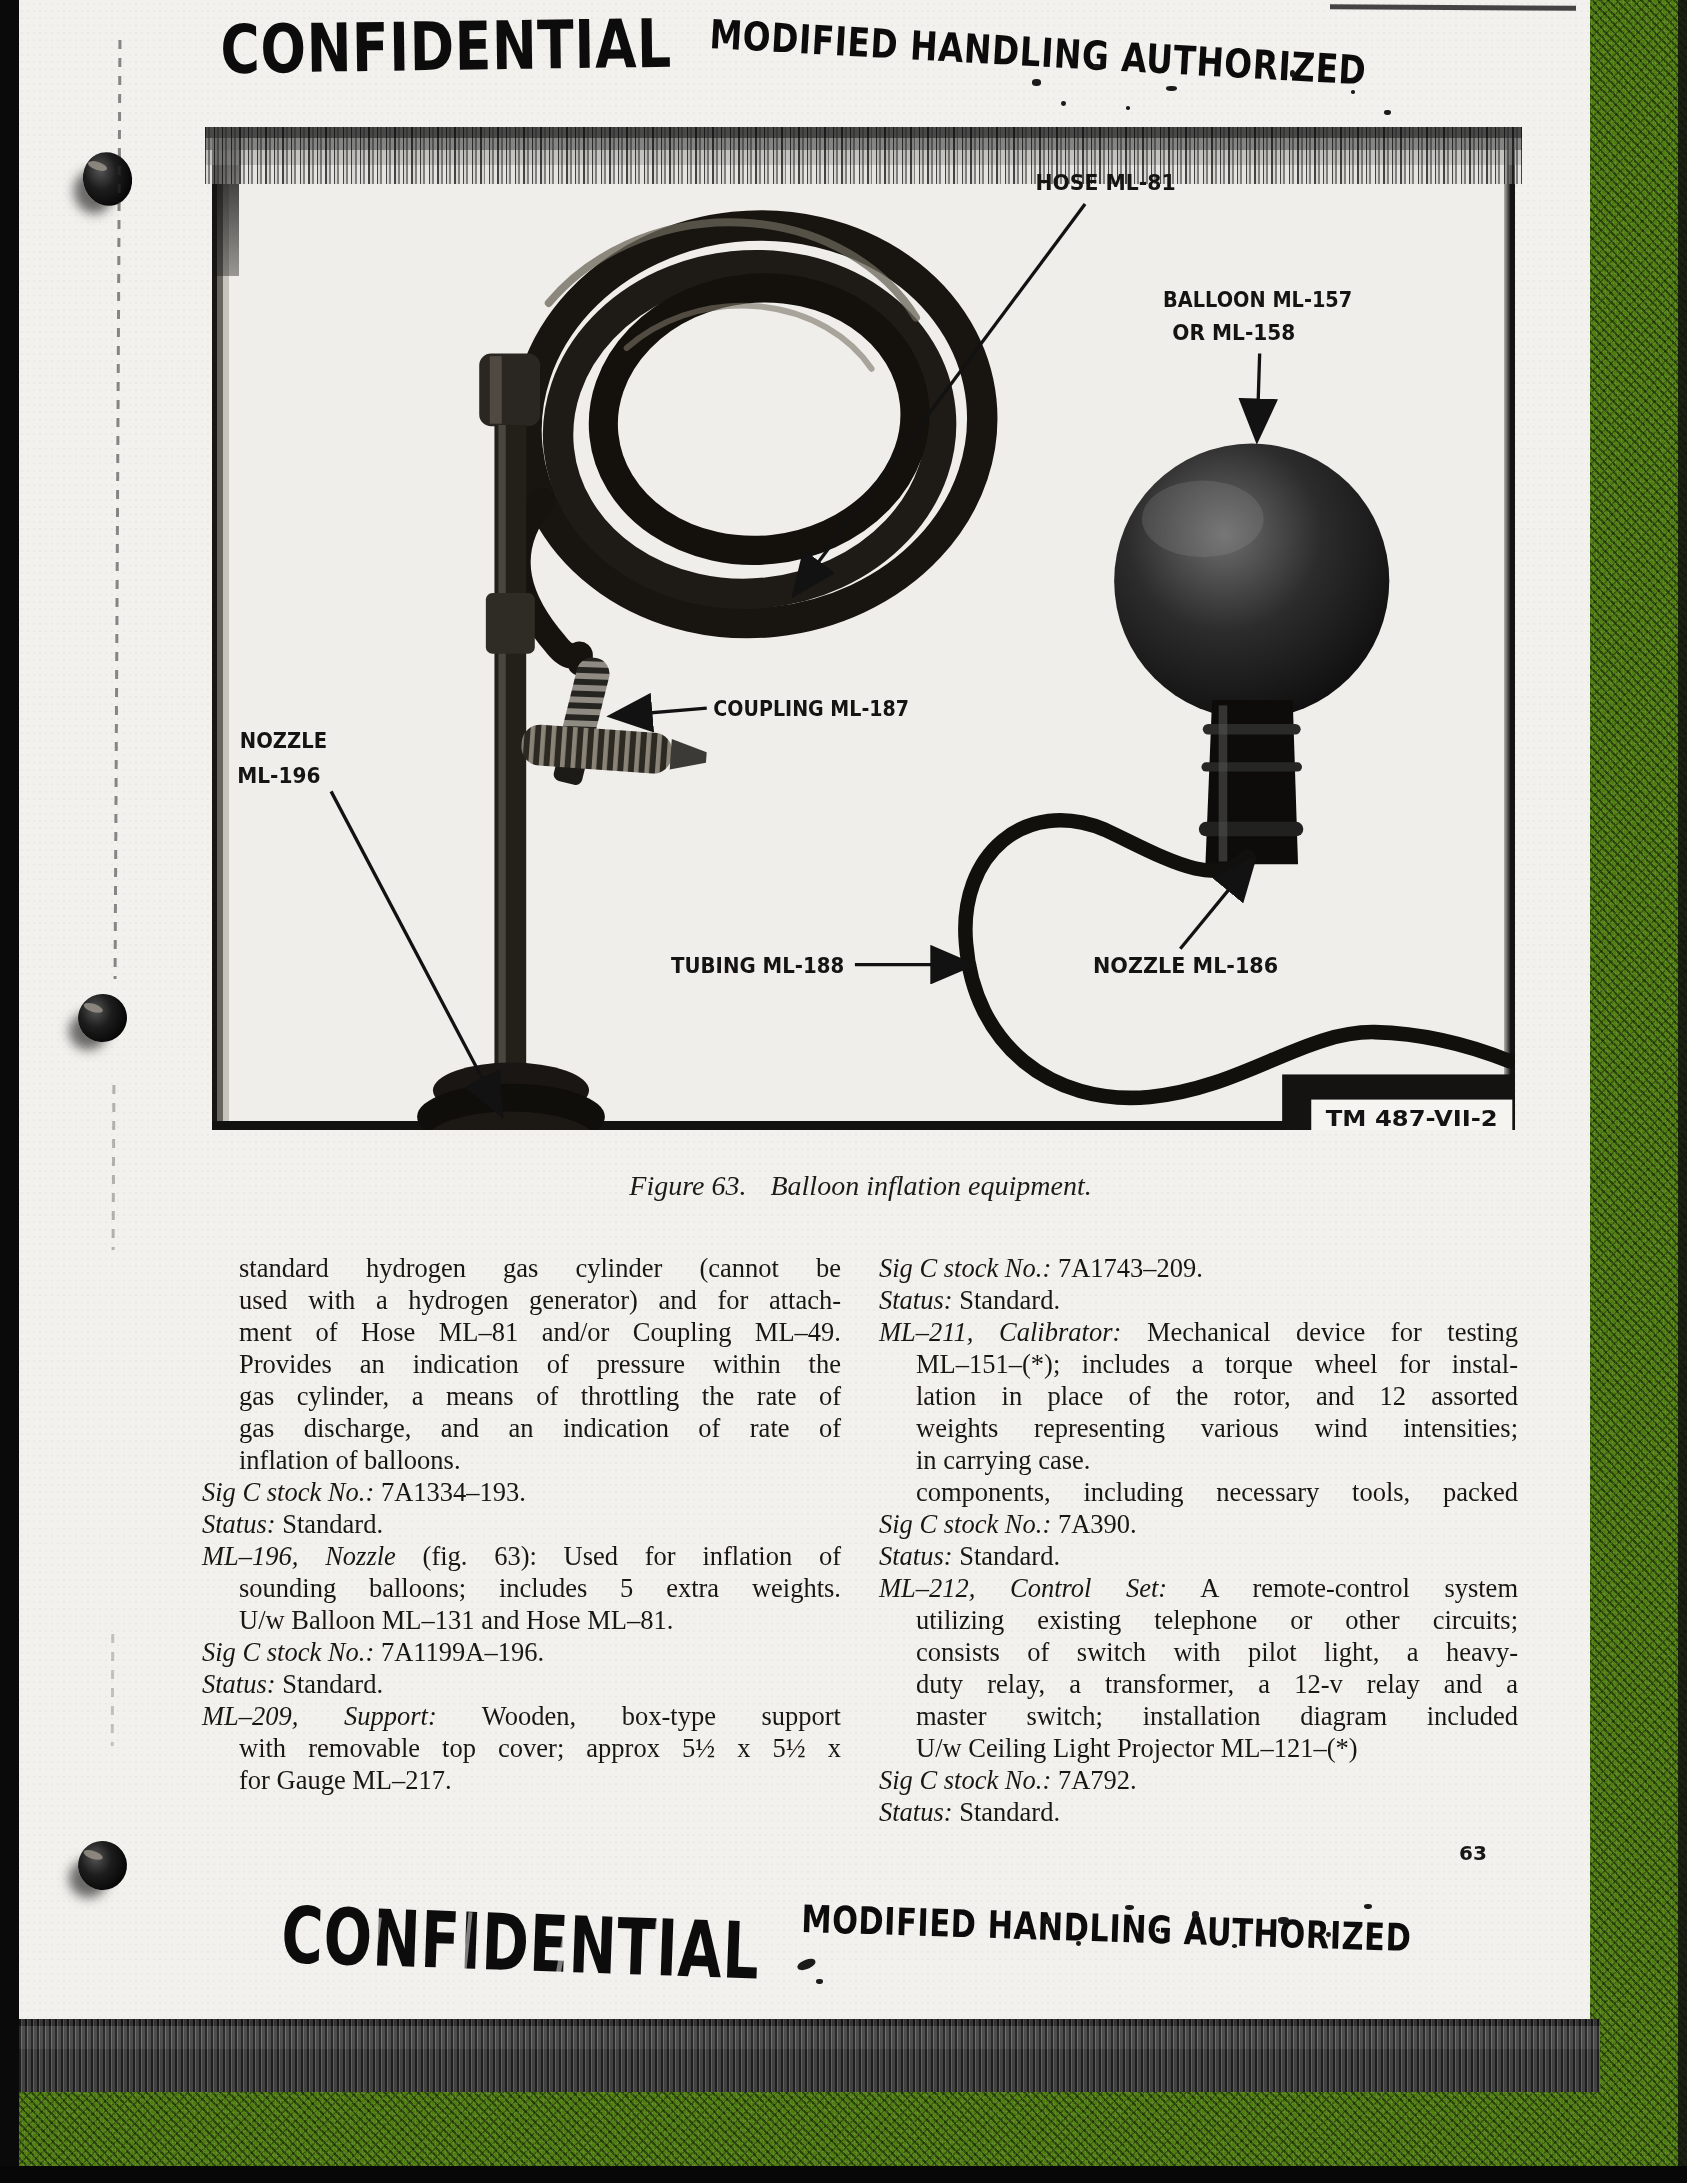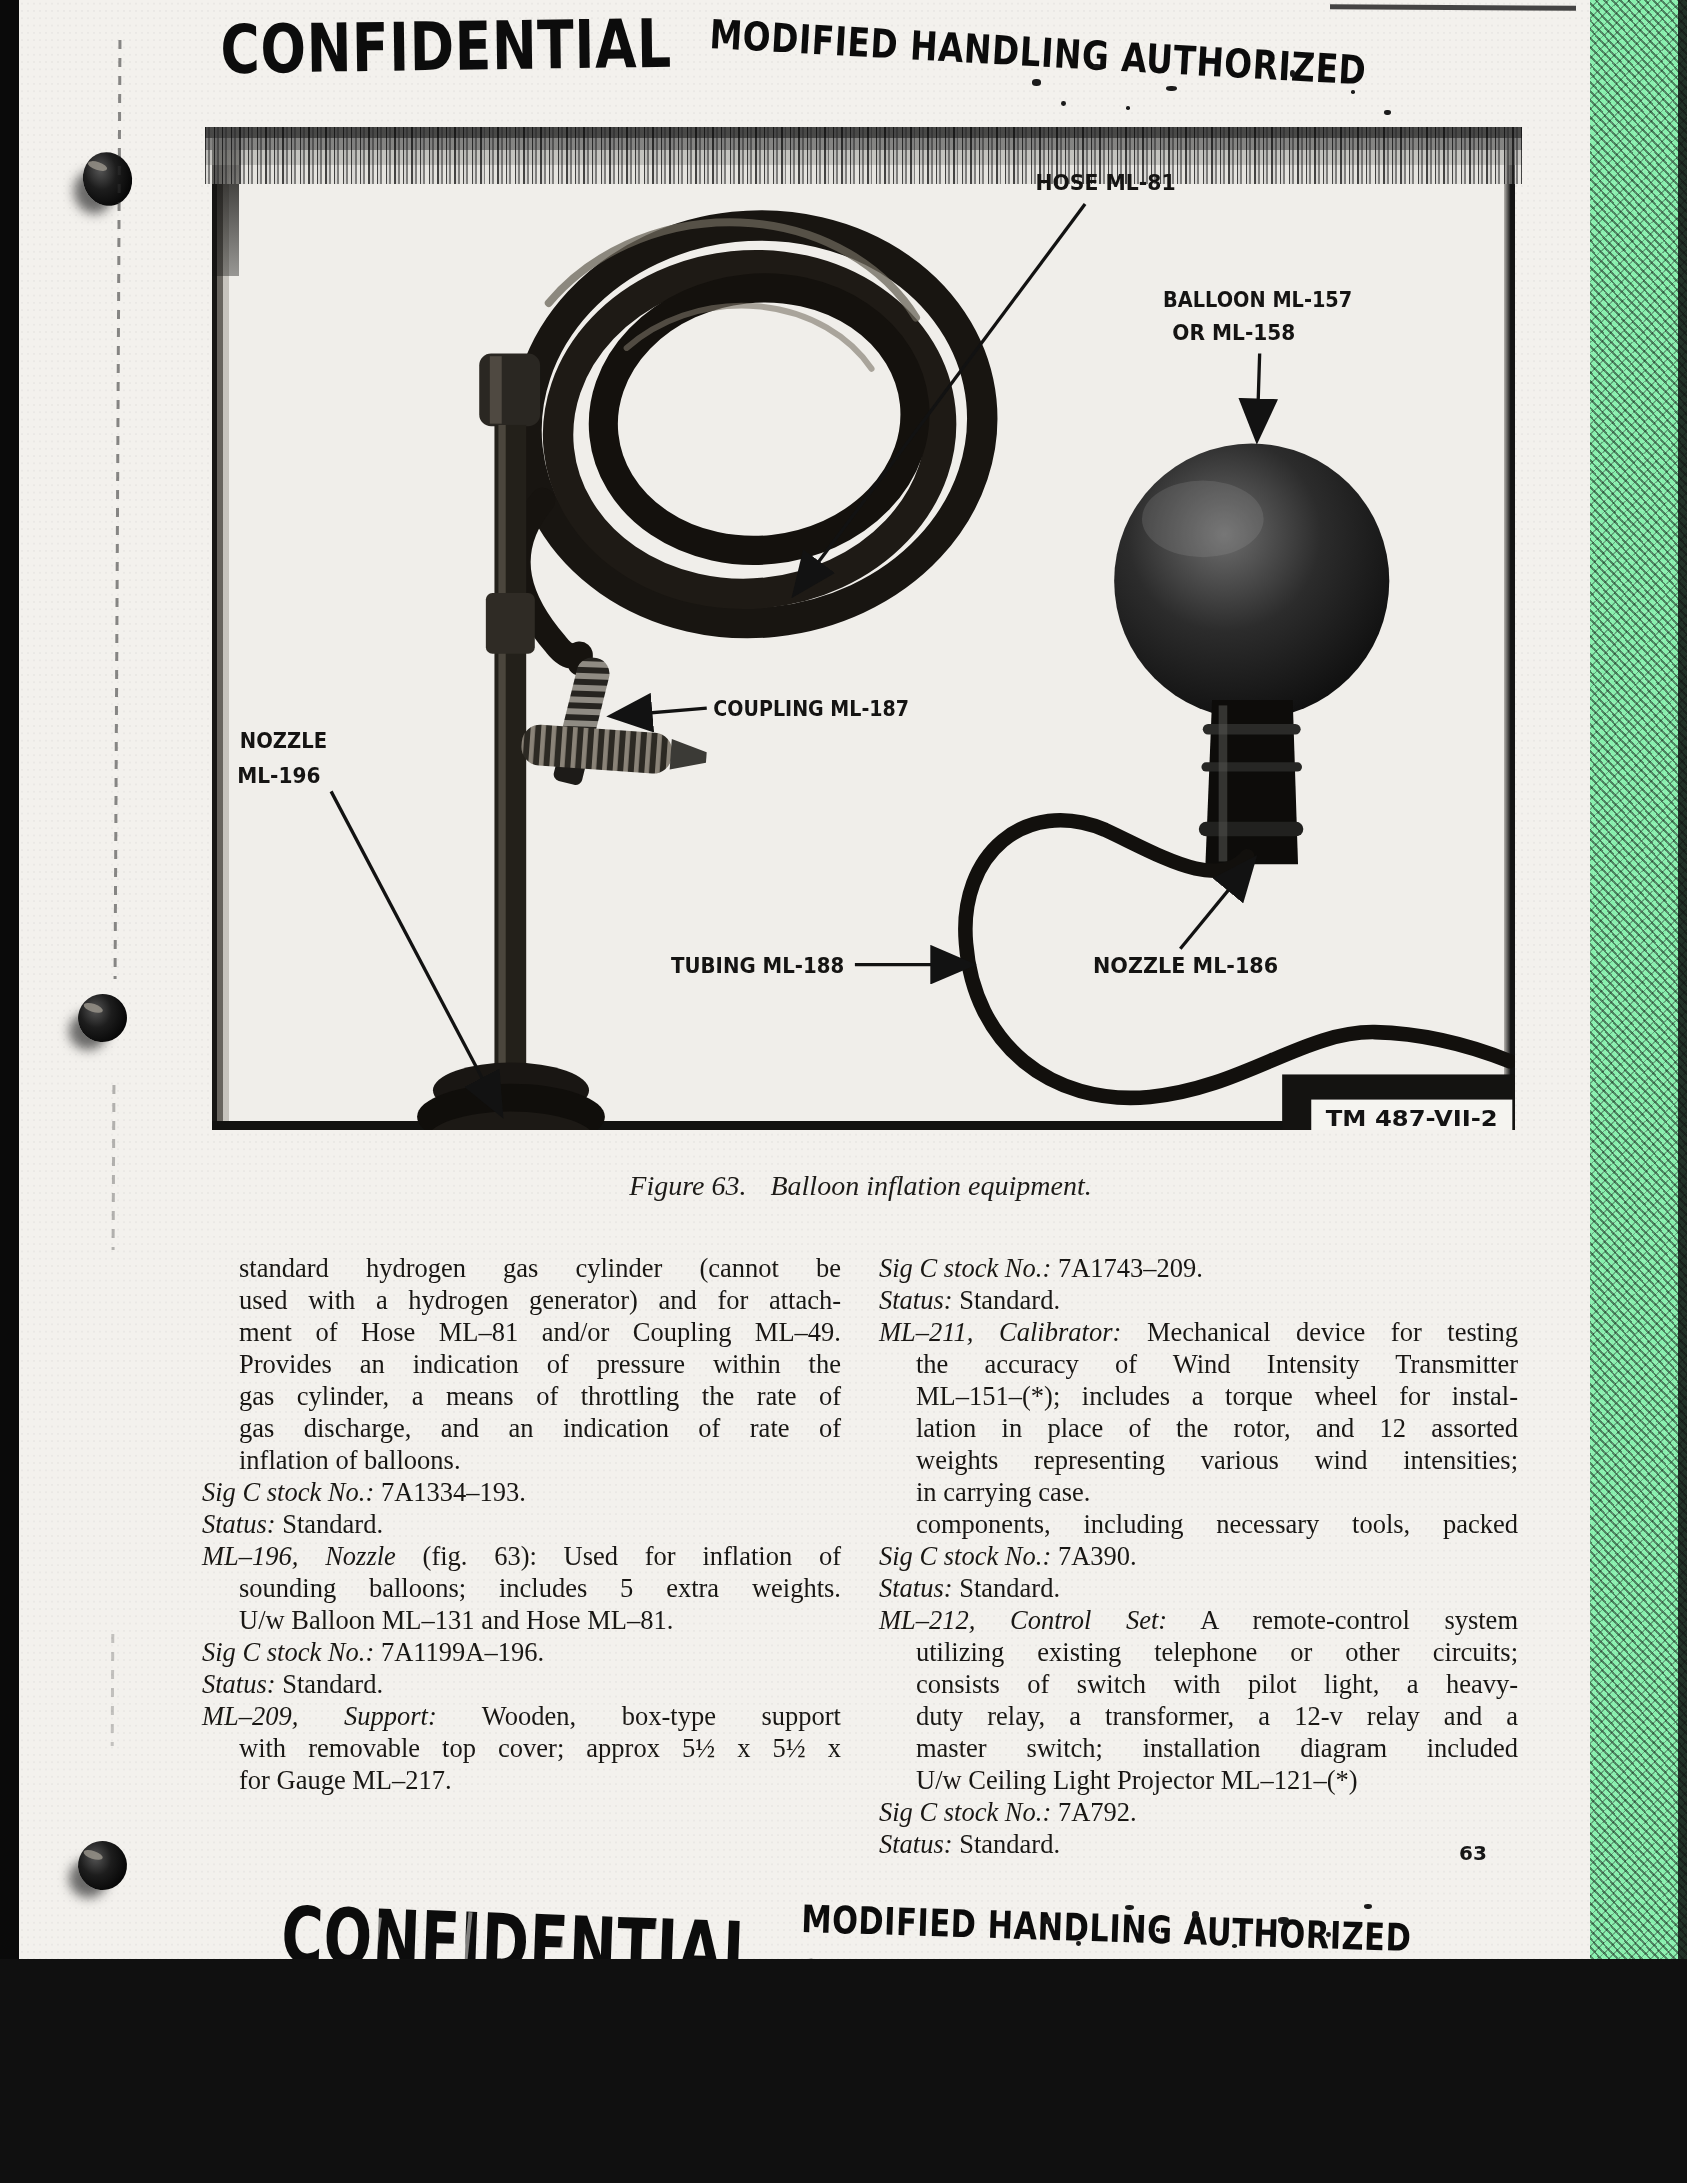--- a/index.html
+++ b/index.html
@@ -1,17 +1,17 @@
 <!DOCTYPE html>
 <html style="font-size:10.6px"><head>
 <meta charset="utf-8">
 <style>
   html,body{margin:0;padding:0;background:#101010;}
-  .canvas{position:relative;width:1687px;height:1959px;overflow:hidden;
-    background:#86efac;font-family:"Liberation Serif",serif;}
+  .canvas{position:relative;width:1687px;height:2183px;overflow:hidden;
+    background:#4d7c0f;font-family:"Liberation Serif",serif;}
   
   .bgnoise{position:absolute;inset:0;
     background-image:
       repeating-linear-gradient(92deg, rgba(255,255,255,0.08) 0 0.7px, transparent 0.7px 2.6px),
       repeating-linear-gradient(2deg, rgba(255,255,255,0.06) 0 1.3px, transparent 1.3px 4.6px),
       repeating-linear-gradient(47deg, rgba(0,0,0,0.45) 0 2px, transparent 2px 6px),
       repeating-linear-gradient(136deg, rgba(0,0,0,0.3) 0 1.3px, transparent 1.3px 7.3px);}
   .left-black-strip{position:absolute;left:0;top:0;width:18.5px;height:2183px;background:#0a0a0a;}
   .right-dark-col{position:absolute;right:0;top:0;width:9.3px;height:2183px;background:#111;opacity:.85;}
   .bottom-black-strip{position:absolute;left:0;top:2166px;width:1687px;height:17px;background:#070707;}
@@ -219,21 +219,20 @@
       <div class="tline"><i>Sig C stock No.:</i> 7A1199A–196.</div>
       <div class="tline"><i>Status:</i> Standard.</div>
       <div class="tline just"><i>ML–209, Support:</i> Wooden, box-type support</div>
       <div class="tline ind just">with removable top cover; approx 5½ x 5½ x</div>
       <div class="tline ind">for Gauge ML–217.</div>
     </div>
   <div class="col right">
       <div class="tline"><i>Sig C stock No.:</i> 7A1743–209.</div>
       <div class="tline"><i>Status:</i> Standard.</div>
       <div class="tline just"><i>ML–211, Calibrator:</i> Mechanical device for testing</div>
-      <div class="tline ind just">the accuracy of Wind Intensity Transmitter</div>
       <div class="tline ind just">ML–151–(*); includes a torque wheel for instal-</div>
       <div class="tline ind just">lation in place of the rotor, and 12 assorted</div>
       <div class="tline ind just">weights representing various wind intensities;</div>
       <div class="tline ind">in carrying case.</div>
       <div class="tline ind just">components, including necessary tools, packed</div>
       <div class="tline"><i>Sig C stock No.:</i> 7A390.</div>
       <div class="tline"><i>Status:</i> Standard.</div>
       <div class="tline just"><i>ML–212, Control Set:</i> A remote-control system</div>
       <div class="tline ind just">utilizing existing telephone or other circuits;</div>
       <div class="tline ind just">consists of switch with pilot light, a heavy-</div>

